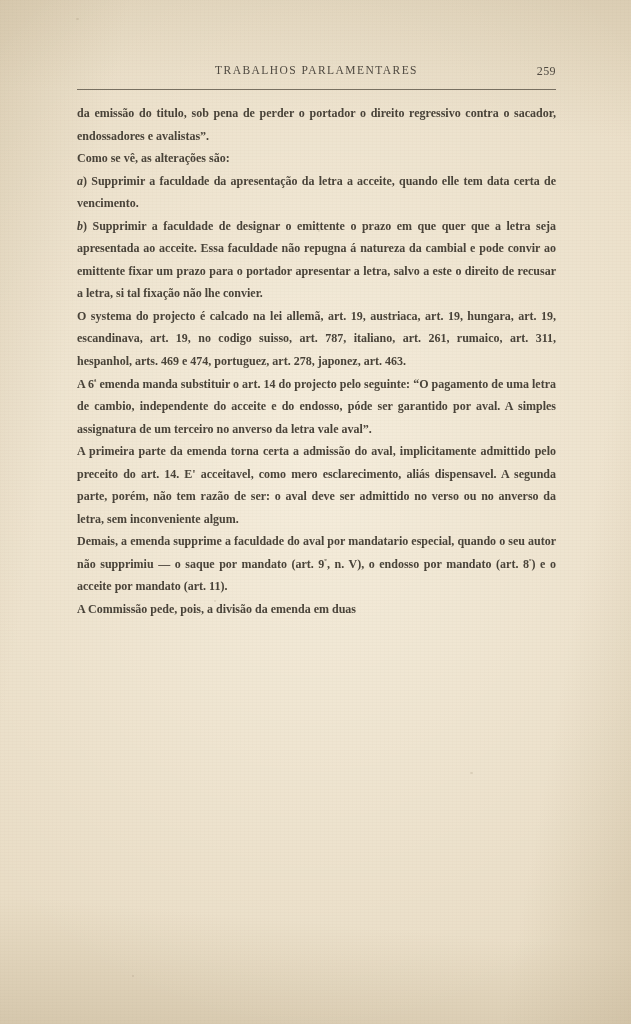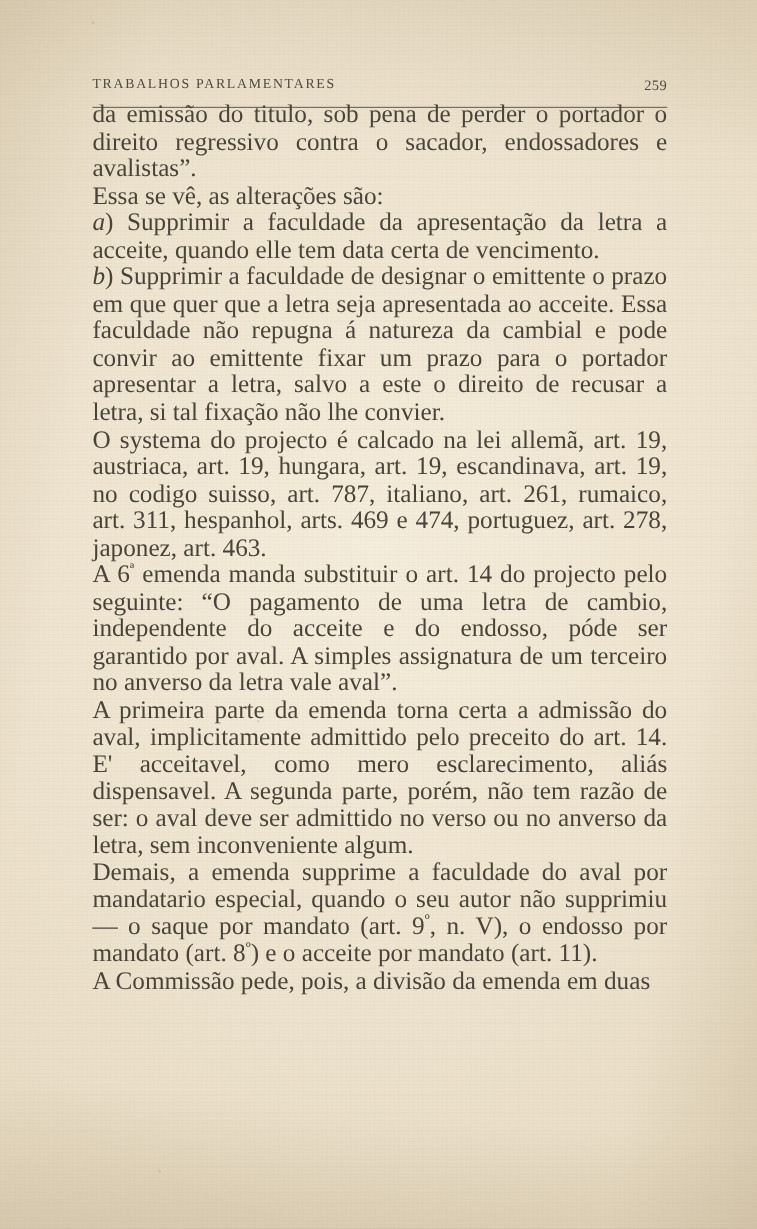--- a/index.html
+++ b/index.html
@@ -48,21 +48,21 @@
     left: 77px;
     right: 0;
     top: 64px;
     width: 479px;
     height: 20px;
   }
   .runhead-title {
     position: absolute;
     left: 0;
     right: 0;
-    text-align: left;
+    text-align: center;
     font-size: 11.5px;
     letter-spacing: 1.45px;
     color: #4f4940;
     white-space: nowrap;
   }
   .runhead-folio {
     position: absolute;
     right: 0;
     top: 0;
     font-size: 12px;
@@ -76,27 +76,28 @@
     width: 479px;
     height: 0;
     border-top: 1.6px solid #6d6557;
     opacity: 0.92;
   }
 
   
   .body {
     position: absolute;
     left: 77px;
-    top: 84px;
+    top: 102px;
     width: 479px;
-    font-size: 21px;
+    font-size: 12px;
     line-height: 22.55px;
     color: #494339;
     text-align: justify;
     text-justify: inter-word;
+    font-weight: bold;
     -webkit-font-smoothing: antialiased;
   }
   .body p {
     margin: 0;
     text-indent: 0;
   }
   
   .p-cont { text-indent: 0; }
   
   .p-ind { text-indent: 34px; }
@@ -130,21 +131,21 @@
   <div class="runhead">
     <span class="runhead-title">TRABALHOS PARLAMENTARES</span>
     <span class="runhead-folio">259</span>
   </div>
   <div class="rule"></div>
 
   <div class="body">
 
     <p class="p-cont">da emissão do titulo, sob pena de perder o portador o direito regressivo contra o sacador, endossadores e avalistas”.</p>
 
-    <p class="p-ind gap-lg">Essa se vê, as alterações são:</p>
+    <p class="p-ind gap-lg">Como se vê, as alterações são:</p>
 
     <p class="p-ind gap-lg"><span class="ital">a</span><span>) Supprimir a faculdade da apresentação da letra a acceite, quando elle tem data certa de vencimento.</span></p>
 
 
     <p class="p-ind"><span class="ital">b</span><span>) Supprimir a faculdade de designar o emittente o prazo em que quer que a letra seja apresentada ao acceite. Essa faculdade não repugna á natureza da cambial e pode convir ao emittente fixar um prazo para o portador apresentar a letra, salvo a este o direito de recusar a letra, si tal fixação não lhe convier.</span></p>
 
     <p class="p-ind">O systema do projecto é calcado na lei allemã, art. 19, austriaca, art. 19, hungara, art. 19, escandinava, art. 19, no codigo suisso, art. 787, italiano, art. 261, rumaico, art. 311, hespanhol, arts. 469 e 474, portuguez, art. 278, japonez, art. 463.</p>
 
 
     <p class="p-ind"><span>A 6</span><sup class="ord">ª</sup><span> emenda manda substituir o art. 14 do projecto pelo seguinte: “O pagamento de uma letra de cambio, independente do acceite e do endosso, póde ser garantido por aval. A simples assignatura de um terceiro no anverso da letra vale aval”.</span></p>

